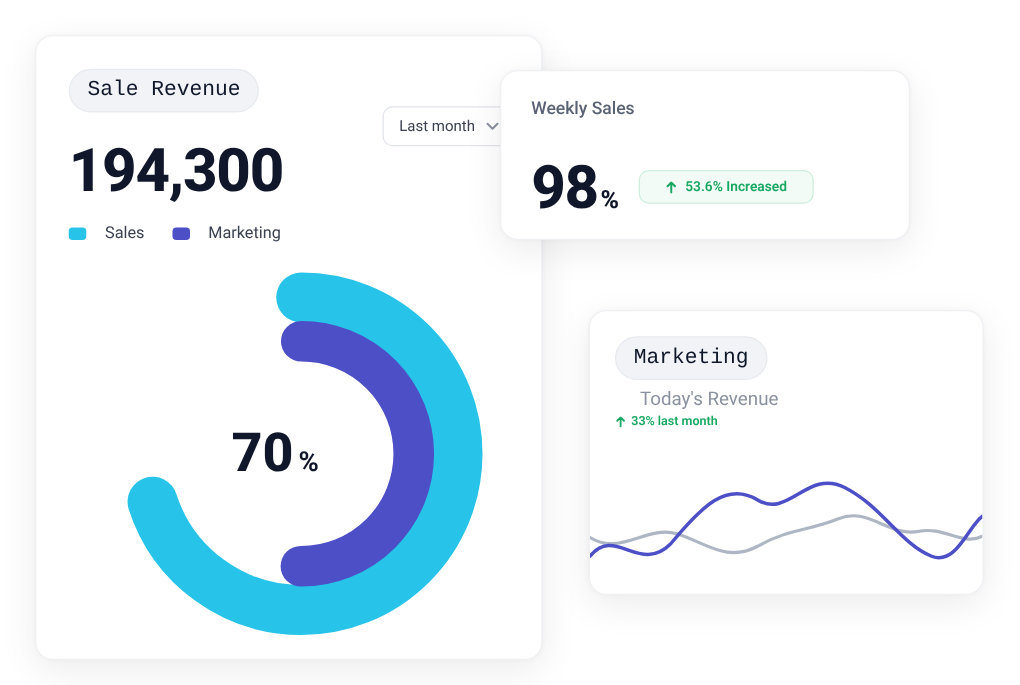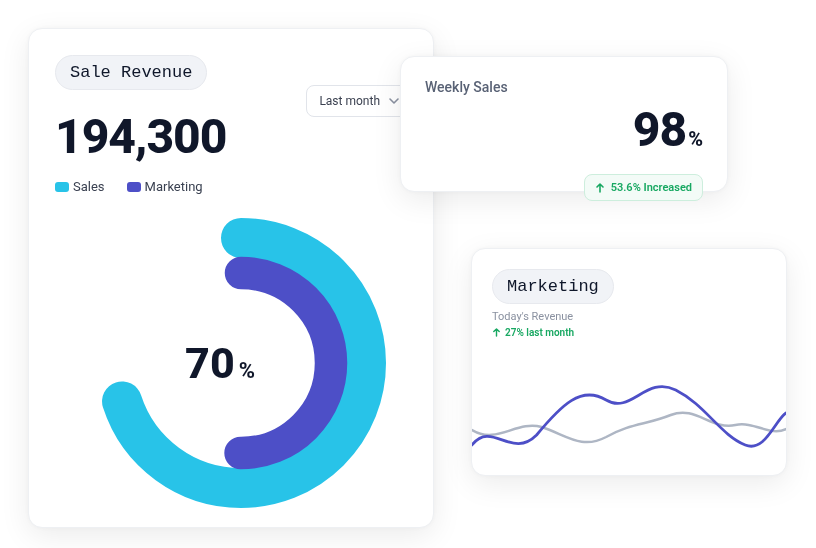--- a/index.html
+++ b/index.html
@@ -55,21 +55,21 @@
     color: #10172a;
     letter-spacing: -1px;
     margin-top: 18px;
   }
   .legend {
     display: flex; gap: 22px;
     margin-top: 14px;
     font-size: 13px; color: #587? ; 
     color: #3a4151;
   }
-  .legend-item { display: flex; align-items: center; gap: 4px; }
+  .legend-item { display: flex; align-items: center; gap: 15px; }
   .swatch { width: 14px; height: 10px; border-radius: 3px; }
   .swatch.sales { background: #28c3e8; }
   .swatch.marketing { background: #4d4fc7; }
 
   .donut-wrap {
     position: absolute;
     left: 62px; top: 184px;
     width: 300px; height: 300px;
   }
   .donut-wrap svg { width: 100%; height: 100%; transform: rotate(-90deg); }
@@ -86,54 +86,53 @@
   
   .weekly-card {
     left: 400px; top: 56px;
     width: 328px; height: 136px;
     padding: 22px 24px;
   }
   .weekly-title {
     font-size: 14px; color: #596275; font-weight: 500;
   }
   .weekly-row {
-    display: flex; align-items: flex-end; gap: 16px;
-    margin-top: 6px;
-    flex-direction: column;
+    display: flex; align-items: center; gap: 16px;
+    margin-top: 26px;
   }
   .weekly-value {
     display: flex; align-items: baseline;
     font-weight: 800; color: #10172a;
   }
   .weekly-value .num { font-size: 48px; letter-spacing: -1px; }
   .weekly-value .sign { font-size: 20px; margin-left: 2px; }
   .delta-pill {
     display: flex; align-items: center; gap: 6px;
     border: 1px solid #cdeedd;
     background: #f3fbf7;
     color: #18a862;
     font-size: 11px; font-weight: 600;
-    padding: 6px 10px;
+    padding: 6px 20px;
     border-radius: 8px;
   }
   .delta-pill svg { width: 10px; height: 10px; }
 
   
   .marketing-card {
     left: 471px; top: 248px;
     width: 316px; height: 228px;
     padding: 20px 20px 14px 20px;
     overflow: hidden;
   }
   .marketing-value {
     font-size: 34px; font-weight: 800; color: #10172a;
     margin-top: 14px; letter-spacing: -0.5px;
   }
   .marketing-sub {
-    font-size: 11px; color: #8a91a0; margin-top: 6px;
+    font-size: 15px; color: #8a91a0; margin-top: 6px; margin-left: 20px;
   }
   .marketing-delta {
     display: flex; align-items: center; gap: 4px;
     font-size: 10px; color: #18a862; margin-top: 4px; font-weight: 600;
   }
   .marketing-delta svg { width: 9px; height: 9px; }
   .spark {
     position: absolute;
     left: 0; right: 0; bottom: 0;
     height: 110px;
@@ -196,21 +195,21 @@
   </div>
 </div>
 
 <div class="card marketing-card">
   <span class="chip">Marketing</span>
   <div class="marketing-sub">Today's Revenue</div>
   <div class="marketing-delta">
     <svg viewBox="0 0 10 10">
         <path d="M5 1v8M5 1L2 4M5 1l3 3" fill="none" stroke="#18a862" stroke-width="1.6" stroke-linecap="round" stroke-linejoin="round"></path>
       </svg>
-    <span>27% last month</span>
+    <span>33% last month</span>
   </div>
   <div class="spark">
     <svg viewBox="0 0 316 110" preserveAspectRatio="none">
 
       <path d="M0,65 C25,80 45,55 70,62 C95,70 110,85 135,72 C160,58 175,60 200,50 C225,40 240,65 265,60 C285,56 300,72 316,64" fill="none" stroke="#aeb6c4" stroke-width="2.5" stroke-linecap="round"></path>
 
       <path d="M0,80 C20,55 40,95 65,70 C90,40 110,20 135,35 C160,50 175,10 205,25 C235,40 250,70 275,80 C295,88 305,55 316,48" fill="none" stroke="#4d4fc7" stroke-width="2.8" stroke-linecap="round"></path>
     </svg>
   </div>
 </div>

